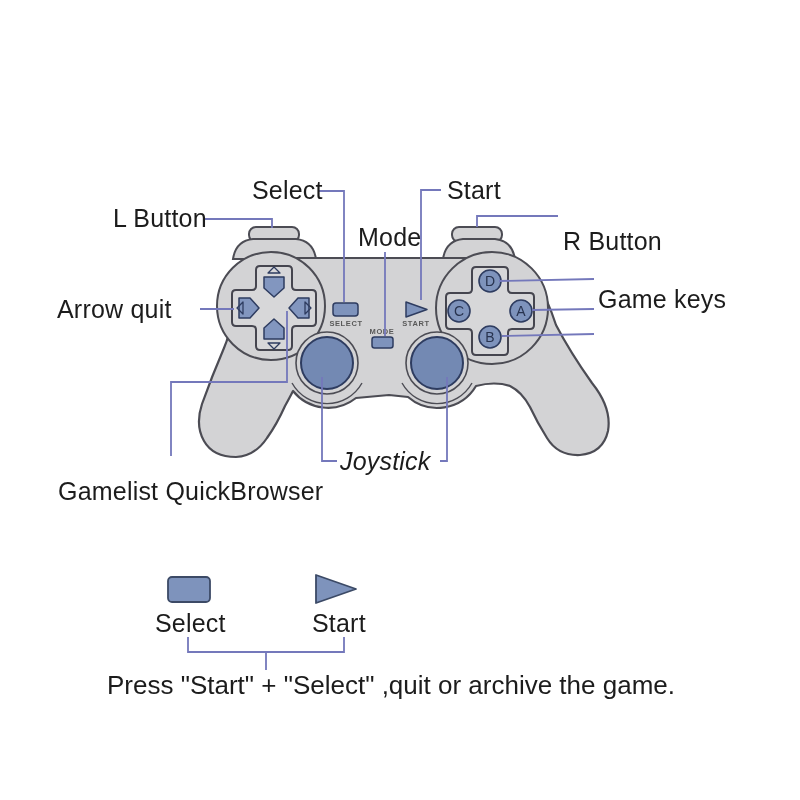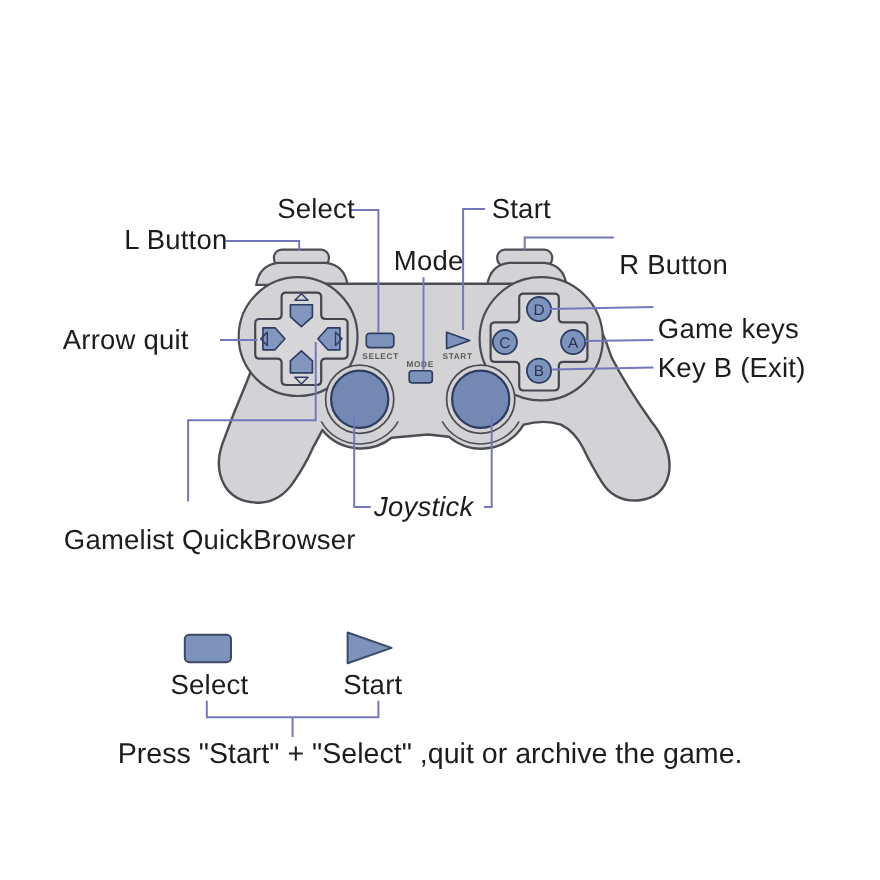--- a/index.html
+++ b/index.html
@@ -119,20 +119,19 @@
     <path d="M 316 575 L 316 603 L 356 589 Z" fill="#7e93bc" stroke="#3c4a66" stroke-width="1.8" stroke-linejoin="round"></path>
   </svg>
 
   <div class="label" style="left:252px;top:177px;">Select</div>
   <div class="label" style="left:447px;top:177px;">Start</div>
   <div class="label" style="left:358px;top:224px;">Mode</div>
   <div class="label" style="left:113px;top:205px;">L Button</div>
   <div class="label" style="left:563px;top:204px;margin-top:24px;">R Button</div>
   <div class="label" style="left:57px;top:296px;">Arrow quit</div>
   <div class="label" style="left:598px;top:267px;margin-top:19px;">Game keys</div>
-  <div class="label" style="left:598px;top:322px;">Key B (Exit)</div>
   <div class="label" style="left:340px;top:448px;font-style:italic;">Joystick</div>
   <div class="label" style="left:58px;top:478px;">Gamelist QuickBrowser</div>
   <div class="label" style="left:155px;top:610px;">Select</div>
   <div class="label" style="left:312px;top:610px;">Start</div>
   <div class="caption" style="left:107px;top:671px;">Press "Start" + "Select" ,quit or archive the game.</div>
 
 </div>
 
 </body></html>

